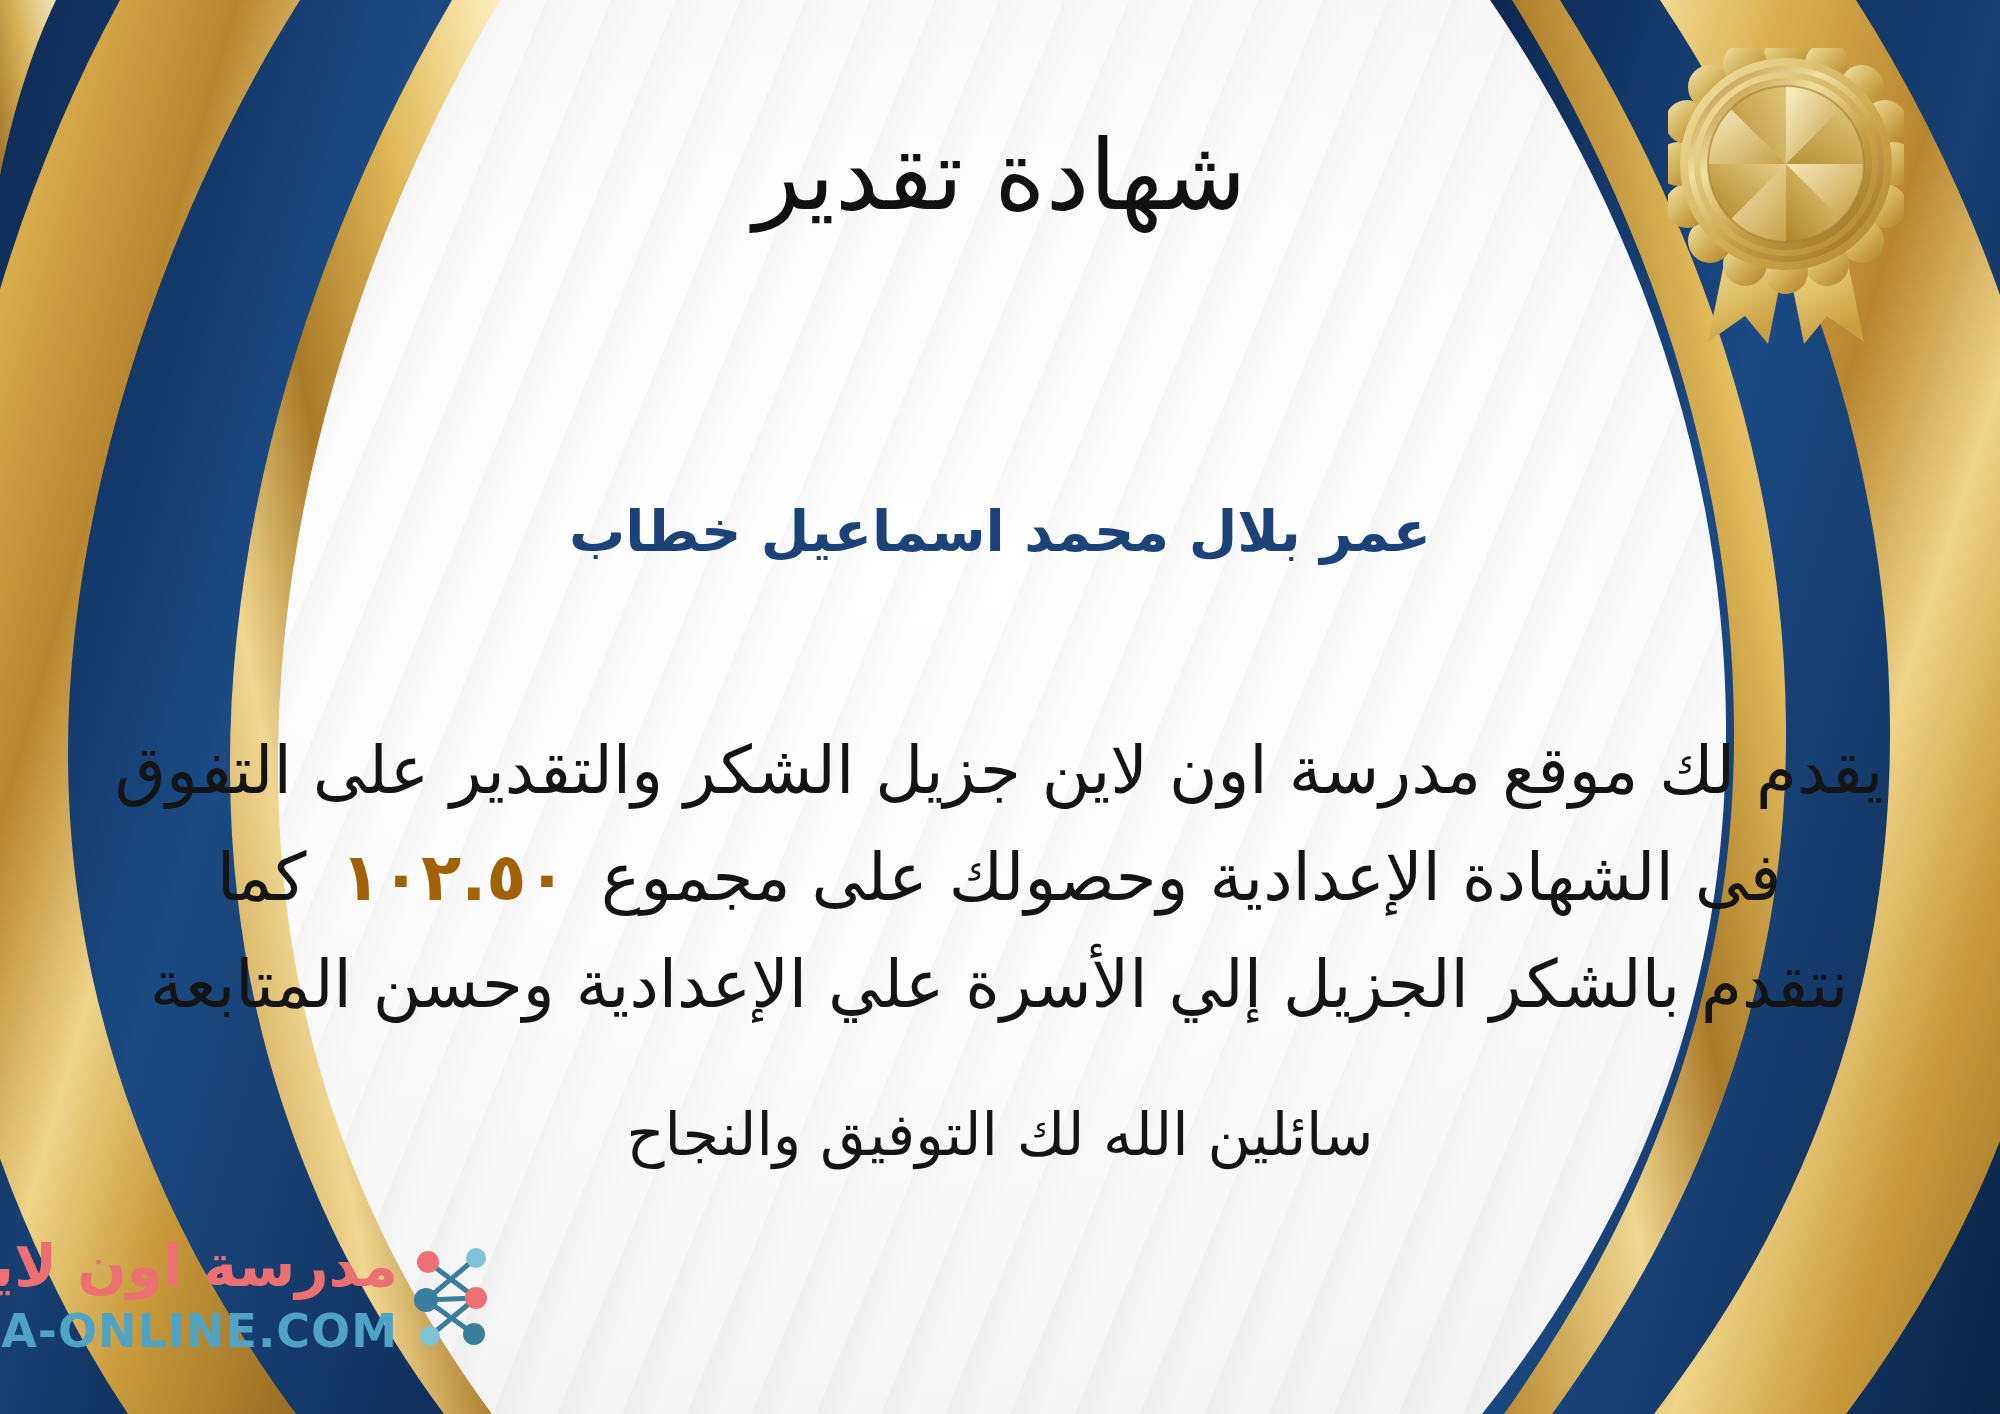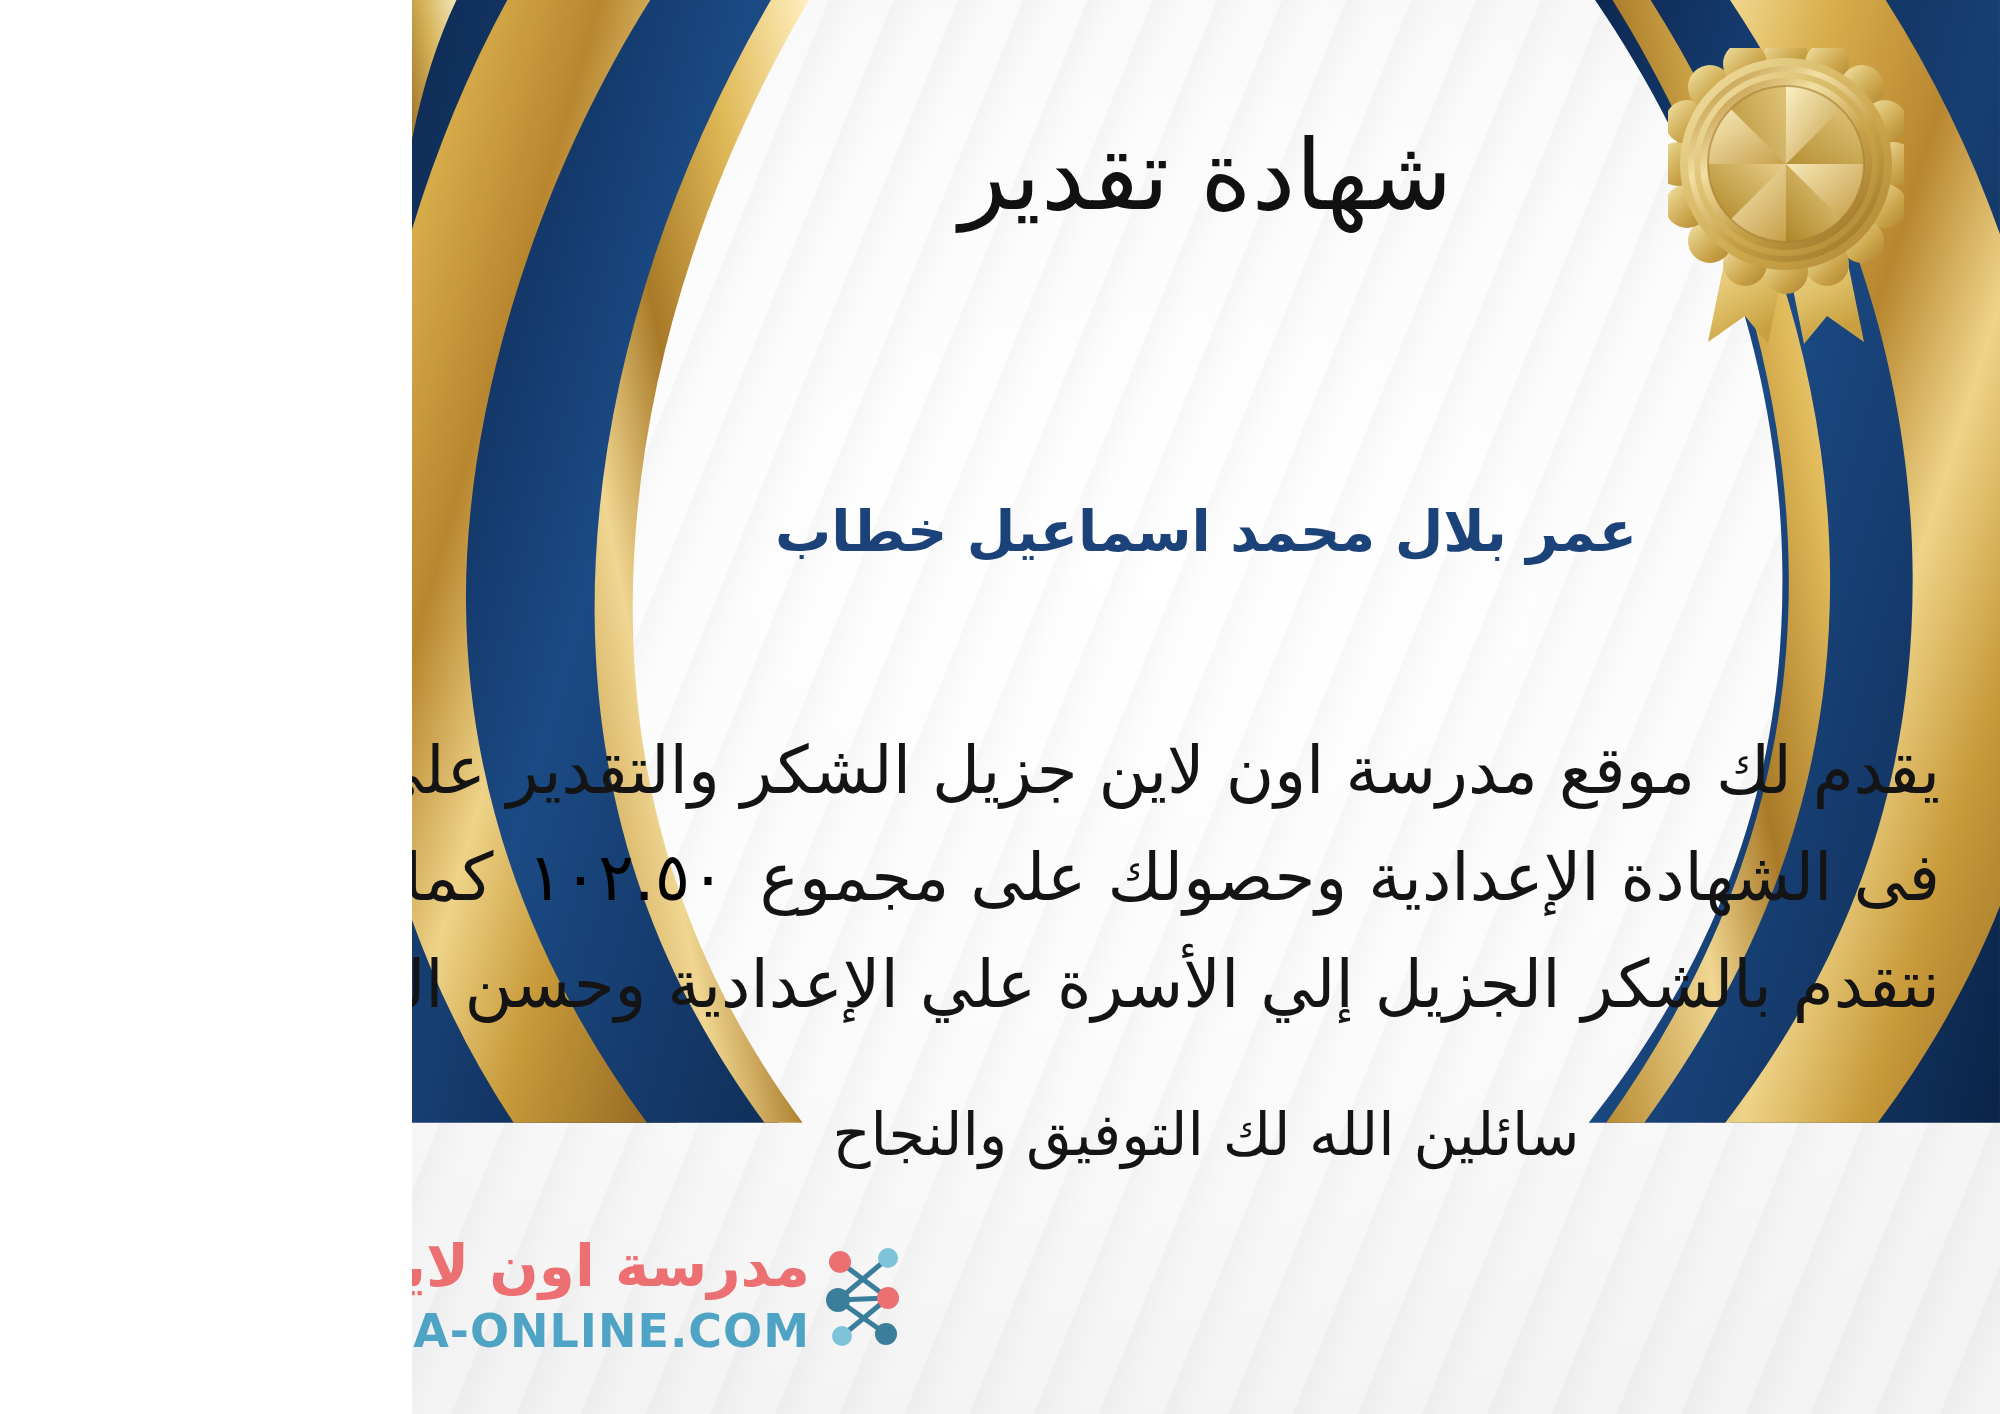--- a/index.html
+++ b/index.html
@@ -2,21 +2,21 @@
 <html lang="ar" dir="rtl"><head>
 <meta charset="utf-8">
 <style>
   html, body {
     margin: 0;
     padding: 0;
     background: #ffffff;
   }
   #certificate {
     position: relative;
-    width: 1588px;
+    width: 2000px;
     height: 1414px;
     overflow: hidden;
     background: #ffffff;
     font-family: "DejaVu Sans", "Liberation Sans", sans-serif;
   }
 
   
   .paper {
     position: absolute;
     inset: 0;
@@ -82,22 +82,22 @@
     left: 58px;
     right: 60px;
     font-size: 66px;
     font-weight: 400;
     color: #141414;
     line-height: 1.62;
     direction: rtl;
   }
   .body-line { white-space: nowrap; }
   .grade {
-    color: #000000;
-    font-weight: 400;
+    color: #a16207;
+    font-weight: 700;
     padding: 0 34px;
   }
 
   .closing-text {
     position: absolute;
     top: 1100px;
     left: 0;
     right: 0;
     font-size: 59px;
     font-weight: 400;

